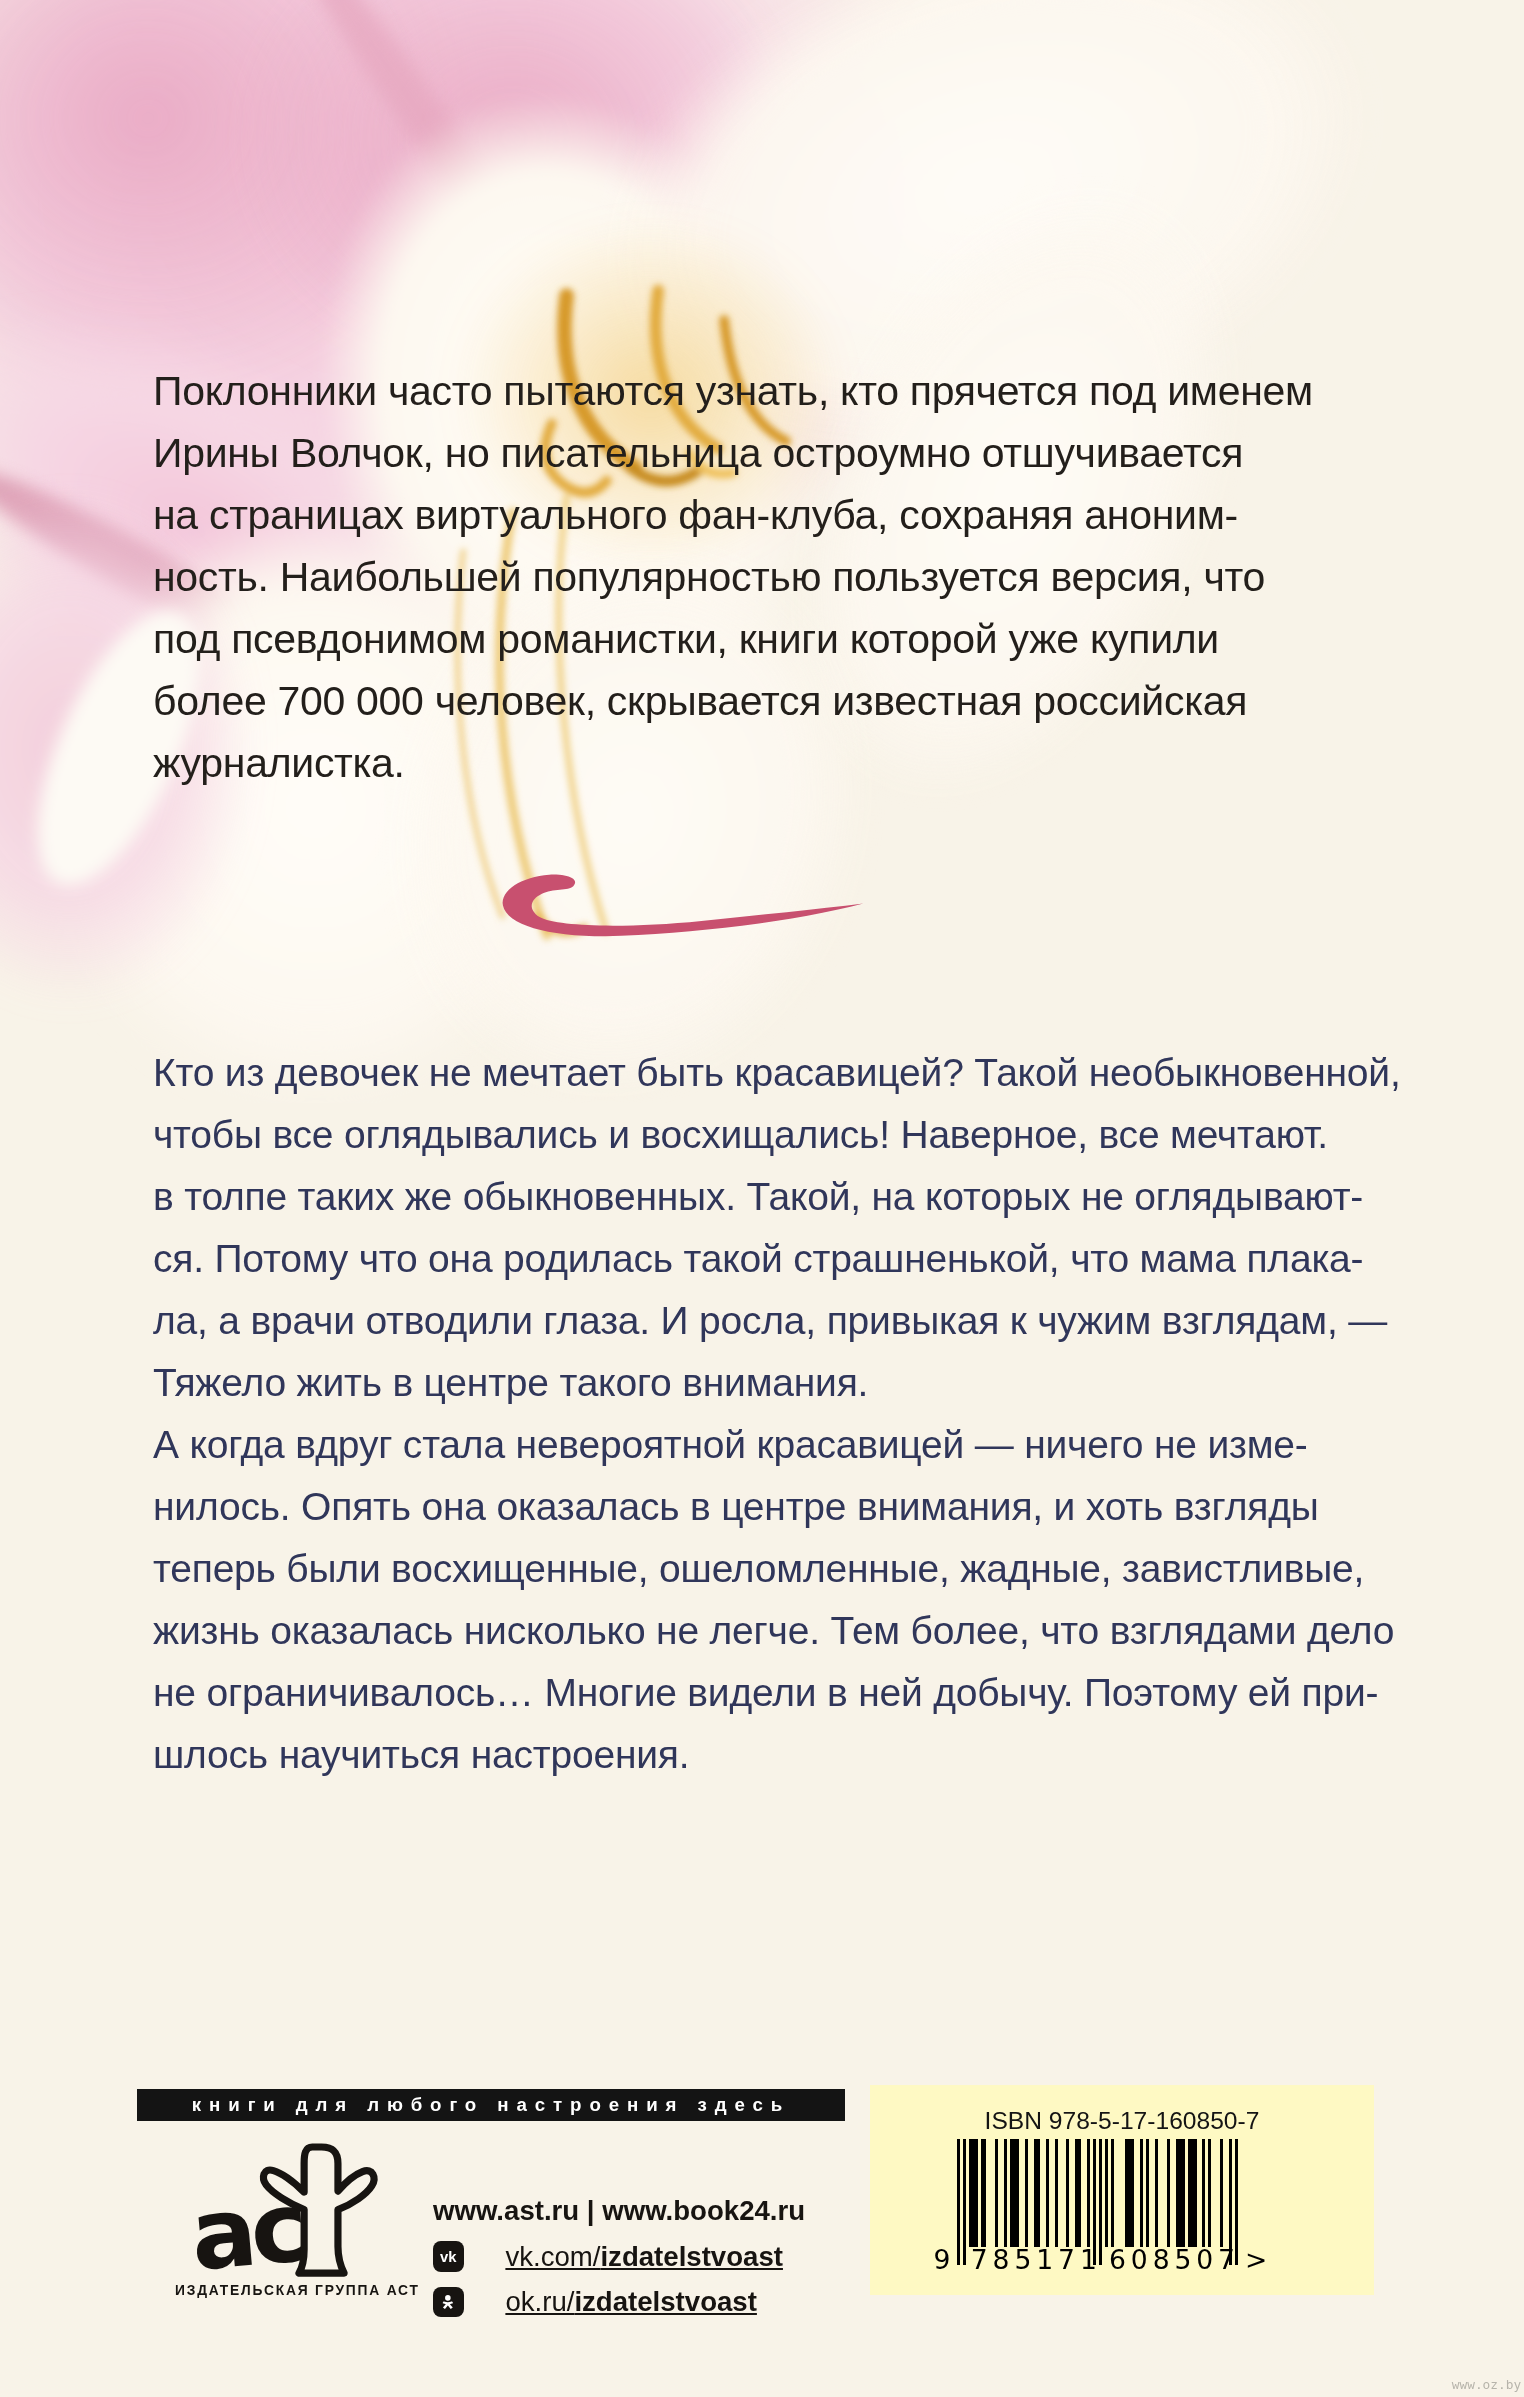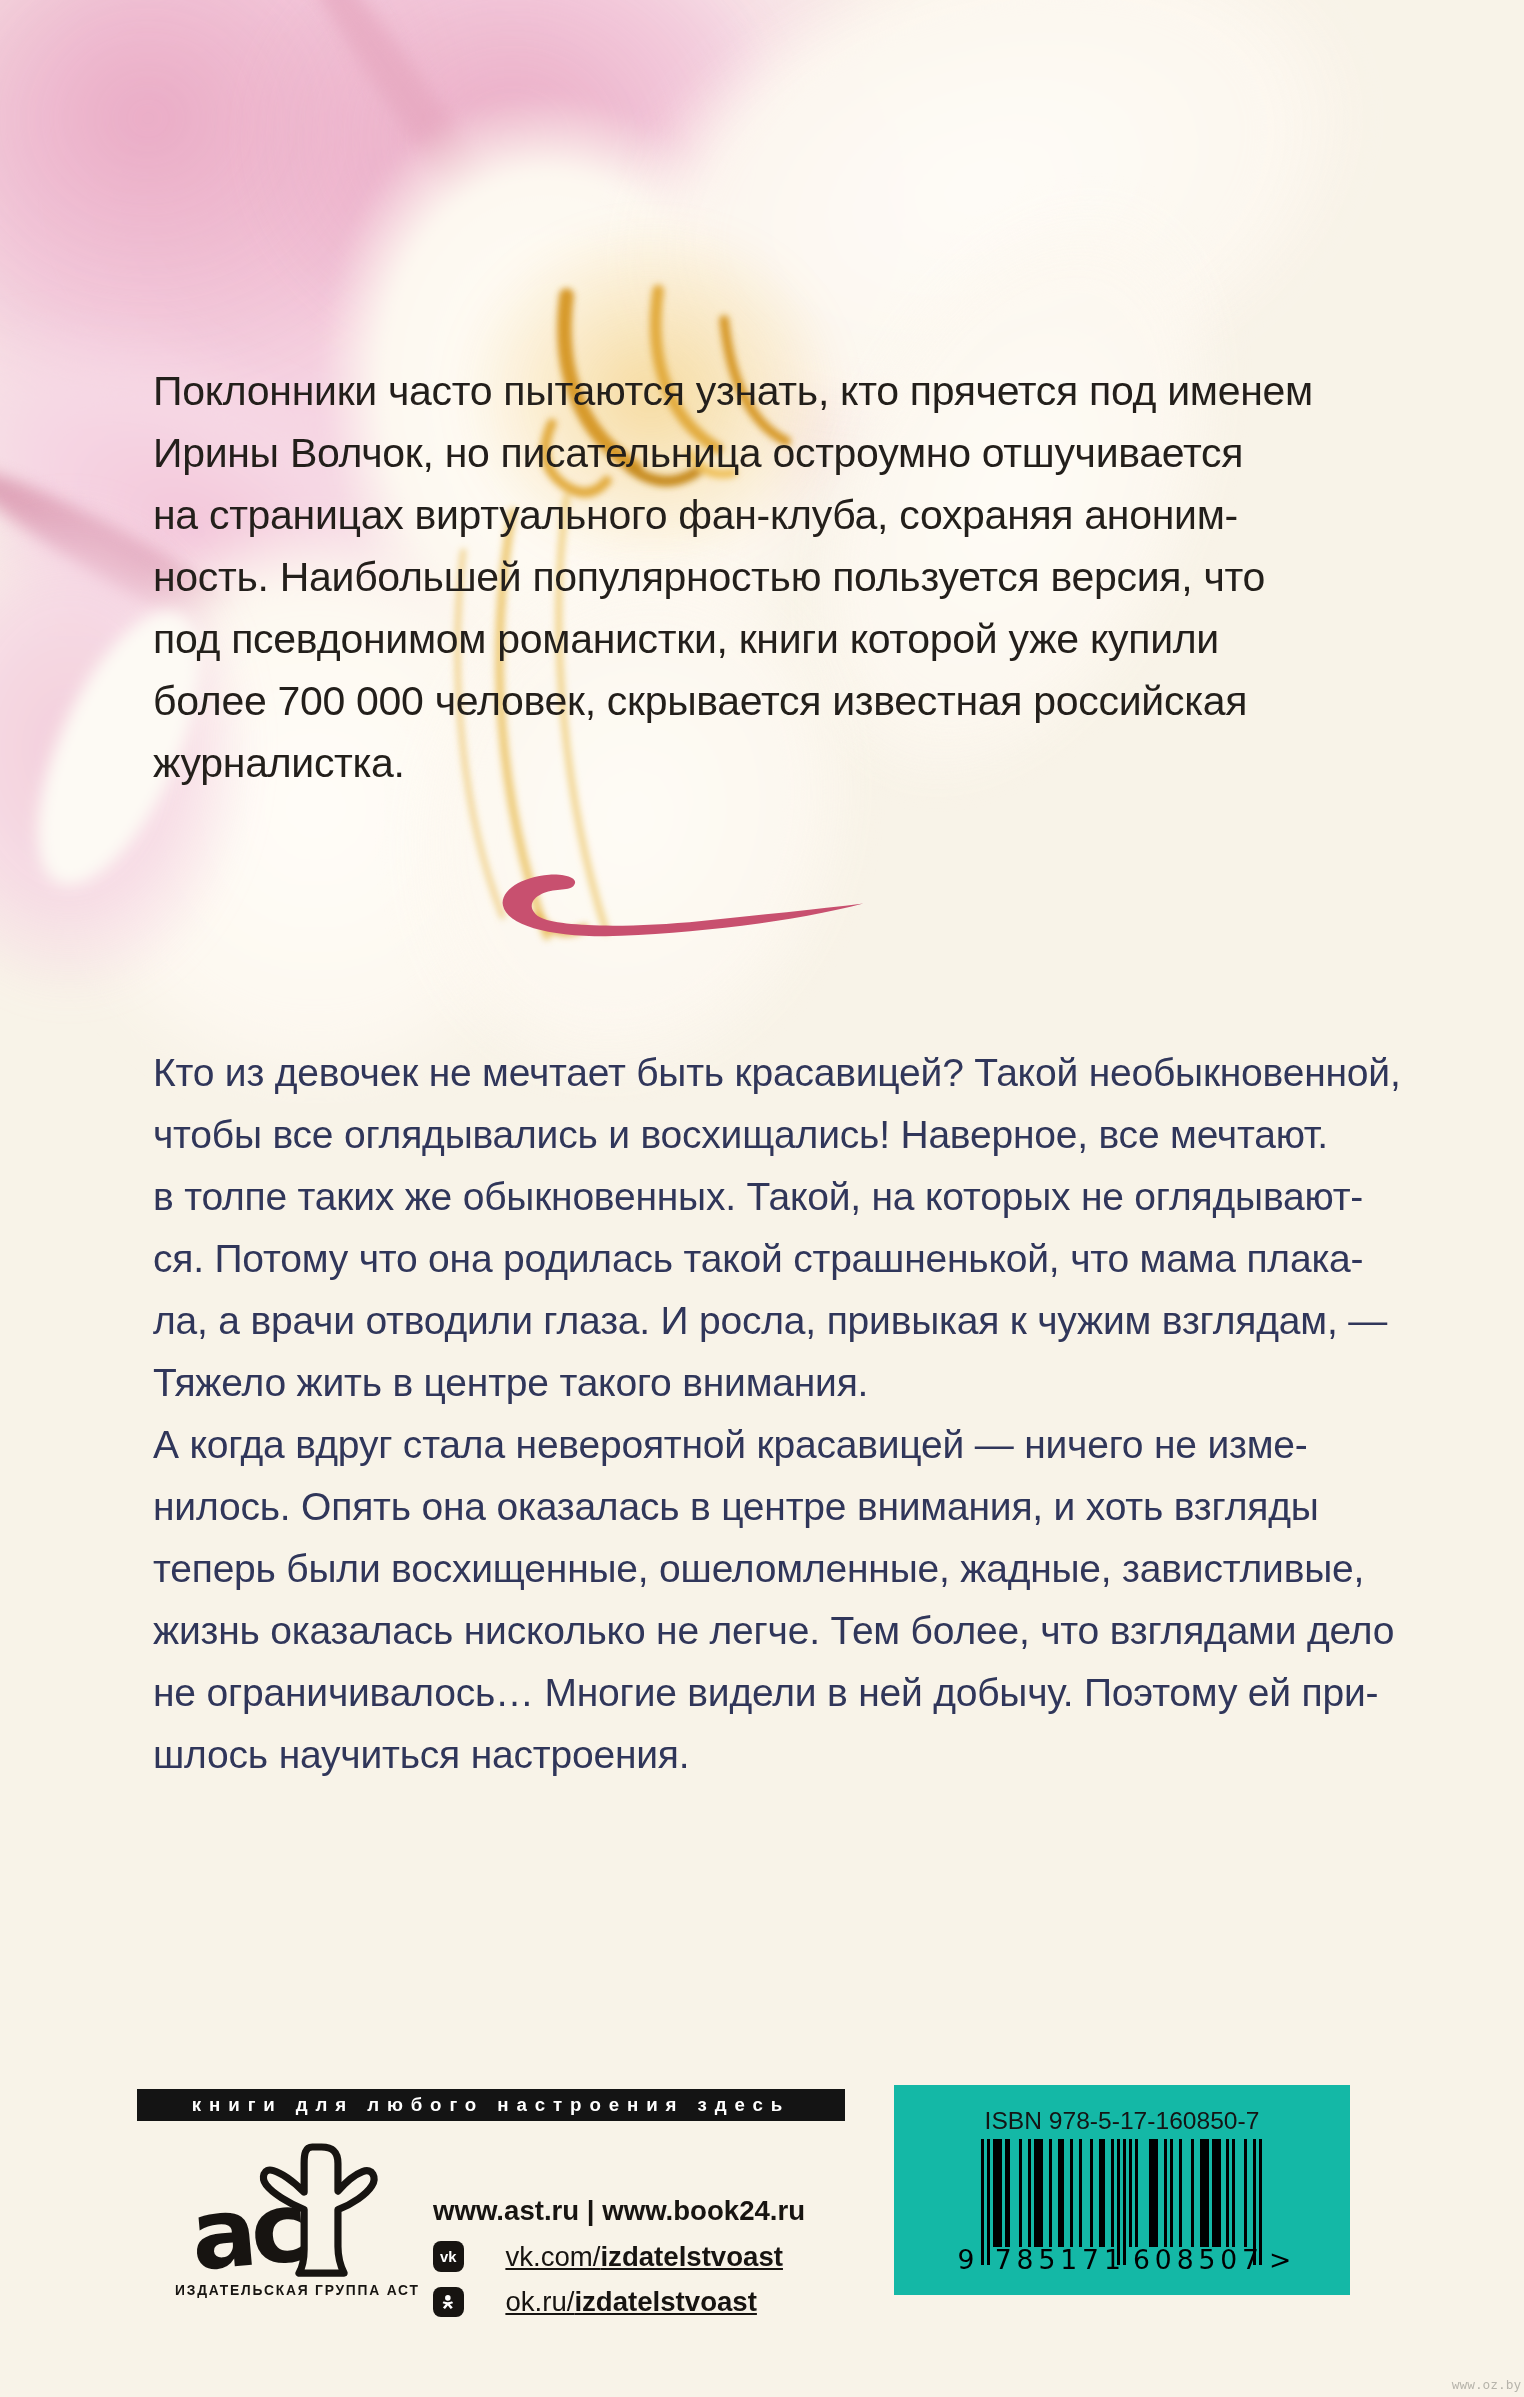--- a/index.html
+++ b/index.html
@@ -31,21 +31,21 @@
   .links{position:absolute;left:433px;top:2195px;color:#171411;}
   .links .sites{font-size:27.6px;font-weight:bold;white-space:nowrap;}
   .link-row{display:flex;align-items:center;margin-top:13.8px;height:31.5px;gap:32px;}
   .link-row:first-of-type{margin-top:21.7px;}
   .soc-icon{width:30.5px;height:30.5px;background:#171411;border-radius:7.9px;margin-right:9.9px;
             display:flex;align-items:center;justify-content:center;flex:0 0 auto;}
   .soc-icon.vk span{color:#fff;font-size:14.8px;font-weight:bold;letter-spacing:0;}
   .link-text{font-size:27.6px;white-space:nowrap;text-decoration:underline;}
   .link-text b{font-weight:bold;}
 
-  .isbn-box{position:absolute;left:894px;top:2085px;width:456px;height:210px;background:#14b8a6;}
+  .isbn-box{position:absolute;left:870px;top:2085px;width:504px;height:210px;background:#fef9c3;}
   .isbn-label{position:absolute;left:0;right:0;top:21.7px;text-align:center;
               font-size:24.6px;color:#141414;white-space:nowrap;}
   .bc-area{position:absolute;left:87px;top:54px;width:281px;height:126px;}
   .bc-bar{position:absolute;top:0;height:108px;background:#000;}
   .bc-guard{height:126px;}
   .bc-digits{position:absolute;top:159px;left:87px;width:281px;height:29.6px;
              font-family:"DejaVu Sans",sans-serif;font-size:26.6px;color:#000;}
   .bc-d{position:absolute;top:0;}
   .bc-first{left:-23.6px;}
   .bc-g1{left:13.8px;width:122px;text-align:center;letter-spacing:4.9px;}

